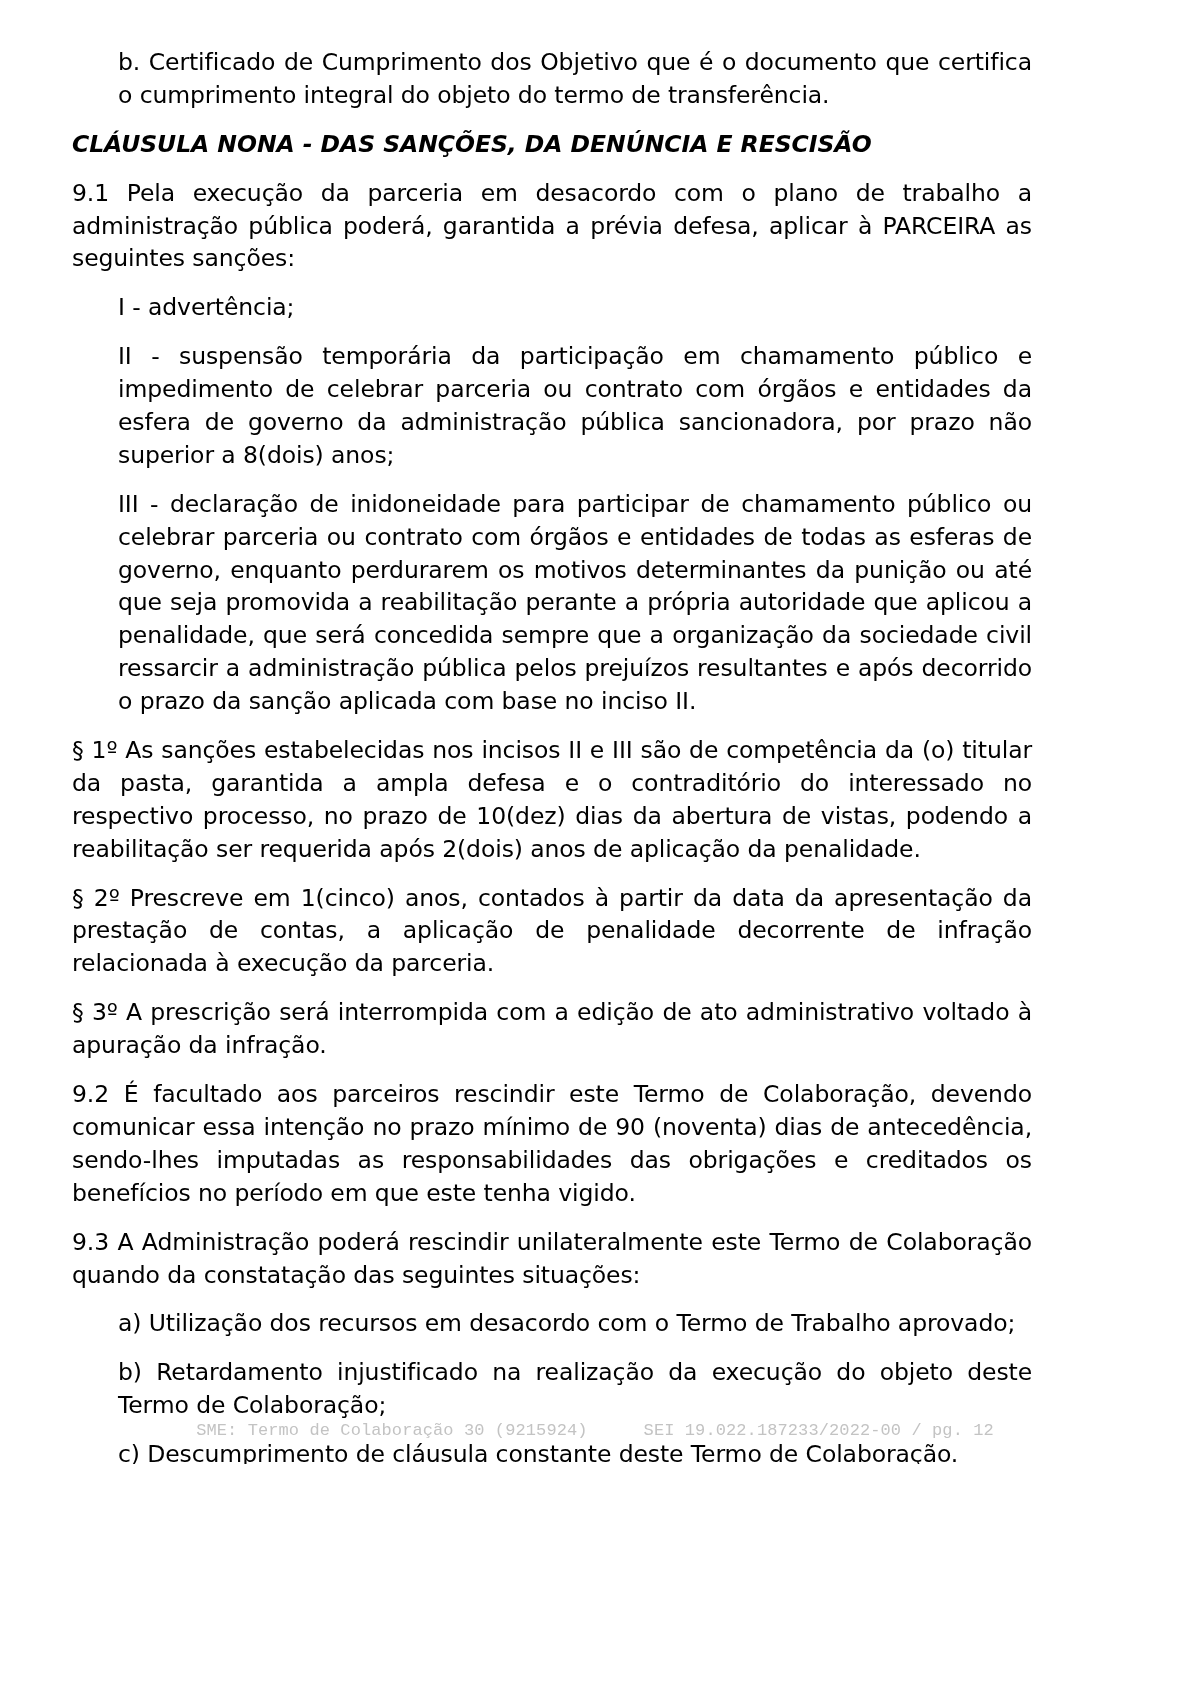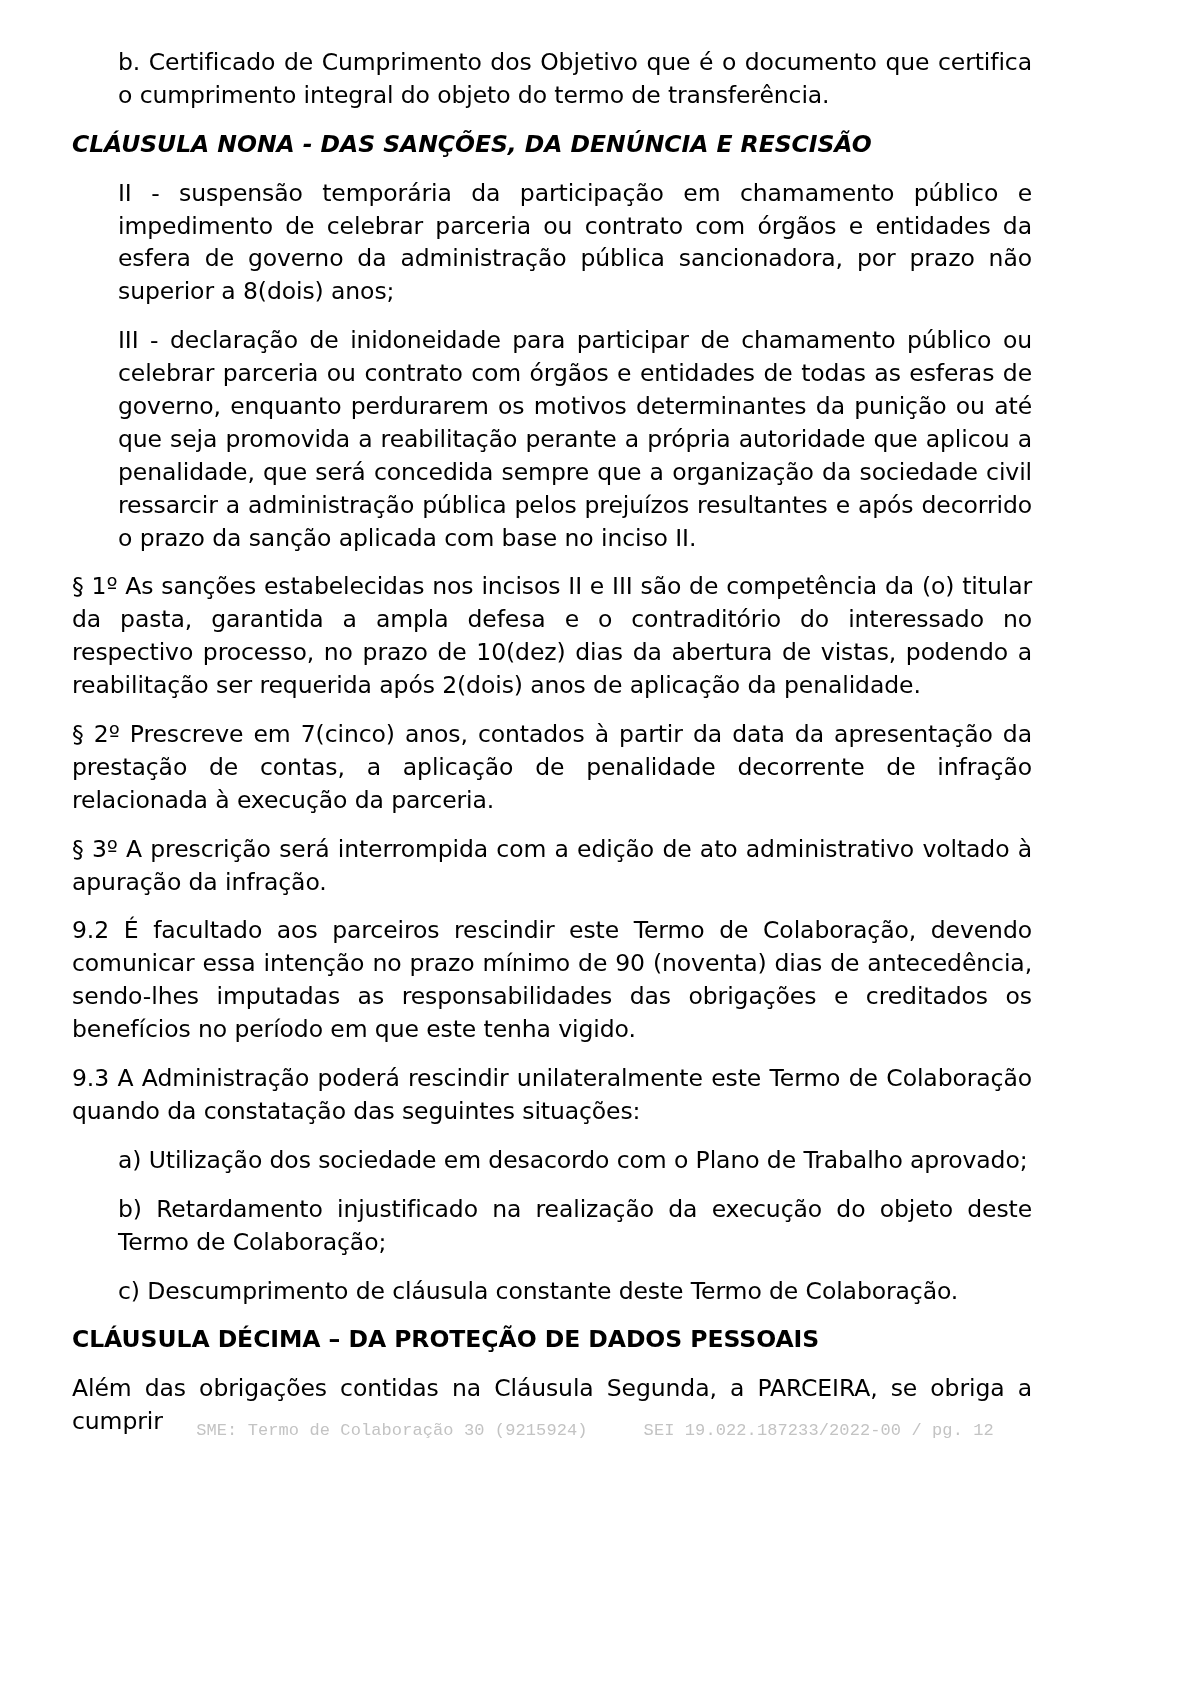--- a/index.html
+++ b/index.html
@@ -73,37 +73,39 @@
 
 <div class="page">
 
   <div class="doc-body">
 
     <p class="indent">b. Certificado de Cumprimento dos Objetivo que é o documento que certifica o cumprimento integral do objeto do termo de transferência.</p>
 
 
     <h2 class="clause gap-before-heading">CLÁUSULA NONA - DAS SANÇÕES, DA DENÚNCIA E RESCISÃO</h2>
 
+    <p>9.1 Pela execução da parceria em desacordo com o plano de trabalho a administração pública poderá, garantida a prévia defesa, aplicar à PARCEIRA as seguintes sanções:</p>
 
+    <p class="indent">I - advertência;</p>
 
     <p class="indent">II - suspensão temporária da participação em chamamento público e impedimento de celebrar parceria ou contrato com órgãos e entidades da esfera de governo da administração pública sancionadora, por prazo não superior a 8(dois) anos;</p>
 
     <p class="indent">III - declaração de inidoneidade para participar de chamamento público ou celebrar parceria ou contrato com órgãos e entidades de todas as esferas de governo, enquanto perdurarem os motivos determinantes da punição ou até que seja promovida a reabilitação perante a própria autoridade que aplicou a penalidade, que será concedida sempre que a organização da sociedade civil ressarcir a administração pública pelos prejuízos resultantes e após decorrido o prazo da sanção aplicada com base no inciso II.</p>
 
     <p>§ 1º As sanções estabelecidas nos incisos II e III são de competência da (o) titular da pasta, garantida a ampla defesa e o contraditório do interessado no respectivo processo, no prazo de 10(dez) dias da abertura de vistas, podendo a reabilitação ser requerida após 2(dois) anos de aplicação da penalidade.</p>
 
-    <p>§ 2º Prescreve em 7(cinco) anos, contados à partir da data da apresentação da prestação de contas, a aplicação de penalidade decorrente de infração relacionada à execução da parceria.</p>
+    <p>§ 2º Prescreve em 1(cinco) anos, contados à partir da data da apresentação da prestação de contas, a aplicação de penalidade decorrente de infração relacionada à execução da parceria.</p>
 
     <p>§ 3º A prescrição será interrompida com a edição de ato administrativo voltado à apuração da infração.</p>
 
     <p>9.2 É facultado aos parceiros rescindir este Termo de Colaboração, devendo comunicar essa intenção no prazo mínimo de 90 (noventa) dias de antecedência, sendo-lhes imputadas as responsabilidades das obrigações e creditados os benefícios no período em que este tenha vigido.</p>
 
     <p>9.3 A Administração poderá rescindir unilateralmente este Termo de Colaboração quando da constatação das seguintes situações:</p>
 
-    <p class="indent">a) Utilização dos sociedade em desacordo com o Plano de Trabalho aprovado;</p>
+    <p class="indent">a) Utilização dos recursos em desacordo com o Termo de Trabalho aprovado;</p>
 
     <p class="indent">b) Retardamento injustificado na realização da execução do objeto deste Termo de Colaboração;</p>
 
     <p class="indent">c) Descumprimento de cláusula constante deste Termo de Colaboração.</p>
 
     <h2 class="clause gap-before-heading-2">CLÁUSULA DÉCIMA – DA PROTEÇÃO DE DADOS PESSOAIS</h2>
 
     <p>Além das obrigações contidas na Cláusula Segunda, a PARCEIRA, se obriga a cumprir</p>
 
   </div>

